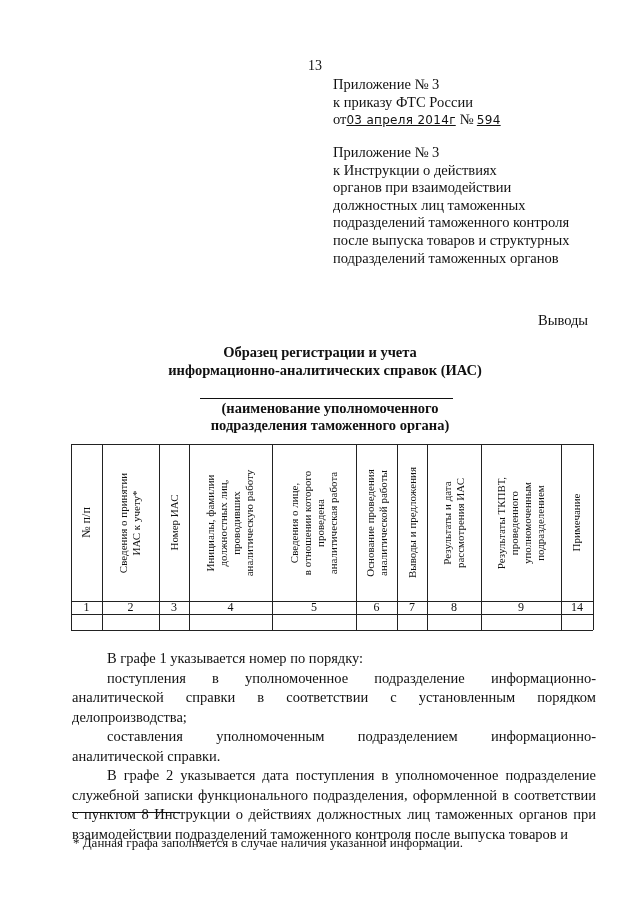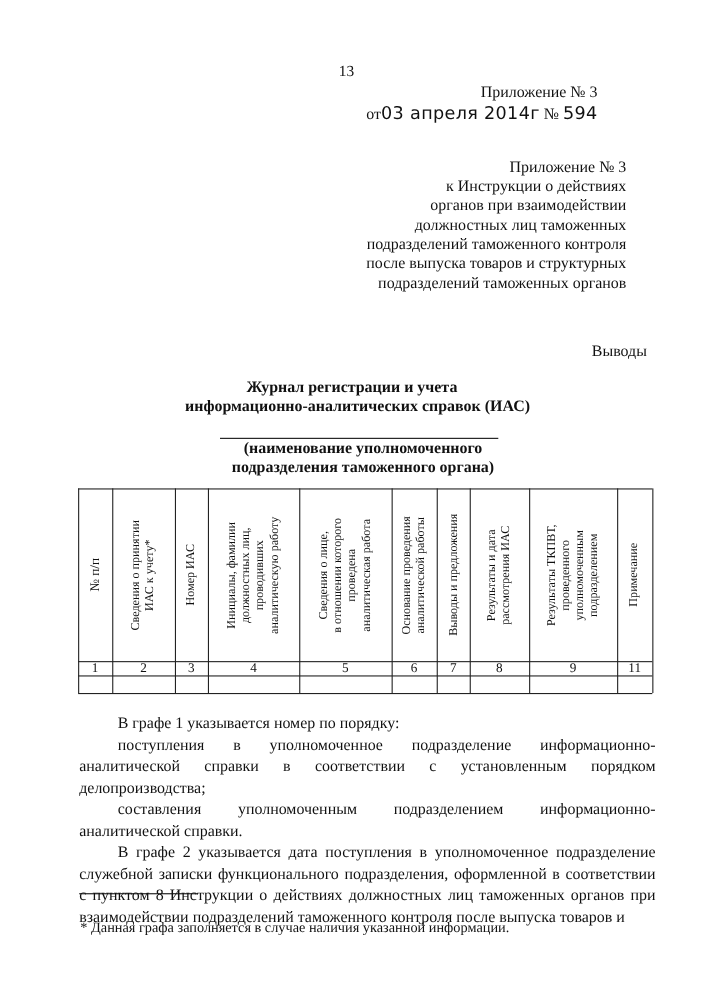--- a/index.html
+++ b/index.html
@@ -1,24 +1,24 @@
 <!DOCTYPE html>
 <html><head>
   <meta charset="utf-8">
   <style>
     html, body { margin: 0; padding: 0; background: #ffffff; }
     body { width: 640px; height: 905px; position: relative; overflow: hidden;
       font-family: "Liberation Serif", "DejaVu Serif", serif; color: #111; }
     .abs { position: absolute; }
     .page-number { left: 308px; top: 42px; font-size: 14px; margin-top: 16px; }
-    .block { font-size: 14.5px; line-height: 17.6px; text-align: right; }
+    .block { font-size: 14.5px; line-height: 17.6px; }
     .appendix1 { left: 333px; top: 76px; }
     .appendix2 { left: 333px; top: 144px; }
     .line { white-space: nowrap; }
-    .ul { font-family: "DejaVu Sans", sans-serif; font-size: 16px; letter-spacing: 0.3px; }
+    .ul { font-family: "DejaVu Sans", sans-serif; font-size: 12px; text-decoration: underline; letter-spacing: 0.3px; }
     .sample { left: 538px; top: 312px; font-size: 14.5px; }
     .title { left: 0; width: 640px; text-align: center; top: 343px; font-weight: bold;
       font-size: 14.5px; line-height: 18px; }
     .title .l2 { padding-left: 10px; }
     .orgline { left: 200px; top: 398px; width: 253px; border-top: 1.2px solid #111; }
     .orgcap { left: 0; width: 660px; text-align: center; top: 400px; font-weight: bold;
       font-size: 14.5px; line-height: 17px; }
     
     .tbl { left: 71px; top: 444px; width: 522px; height: 186px; }
     .tbl .vline { position: absolute; top: 0; width: 0; height: 186px; border-left: 1px solid #222; }
@@ -34,41 +34,42 @@
     .footnote-rule { left: 72px; top: 812px; width: 108px; border-top: 1px solid #111; }
     .footnote { left: 73px; top: 816px; font-size: 13px; margin-top: 19px; }
   </style>
 </head>
 <body>
 
 <div class="abs page-number">13</div>
 
 <div class="abs block appendix1">
   <div class="line">Приложение № 3</div>
+  <div class="line">к приказу ФТС России</div>
   <div class="line">
     <span>от</span><span class="ul">03  апреля  2014г</span>
     <span>№</span>
     <span class="ul">594</span>
   </div>
 </div>
 
 <div class="abs block appendix2" id="appx2">
     <div class="line">Приложение № 3</div>
     <div class="line">к Инструкции о действиях</div>
     <div class="line">органов при взаимодействии</div>
     <div class="line">должностных лиц таможенных</div>
     <div class="line">подразделений таможенного контроля</div>
     <div class="line">после выпуска товаров и структурных</div>
     <div class="line">подразделений таможенных органов</div>
   </div>
 
 <div class="abs sample">Выводы</div>
 
 <div class="abs title">
-  <div>Журнал регистрации и учета</div>
+  <div>Образец регистрации и учета</div>
   <div class="l2">информационно-аналитических справок (ИАС)</div>
 </div>
 
 <div class="abs orgline"></div>
 <div class="abs orgcap">
   <div>(наименование уполномоченного</div>
   <div>подразделения таможенного органа)</div>
 </div>
 
 <div class="abs tbl" id="tbl">
@@ -131,21 +132,21 @@
     <div class="hdr-cell" style="left: 410px; width: 80px;">
       <div class="hdr-text">Результаты ТКПВТ,
 проведенного
 уполномоченным
 подразделением</div>
     </div>
     <div class="num-cell" style="left: 410px; width: 80px;">9</div>
     <div class="hdr-cell" style="left: 490px; width: 32px;">
       <div class="hdr-text">Примечание</div>
     </div>
-    <div class="num-cell" style="left: 490px; width: 32px;">11</div>
+    <div class="num-cell" style="left: 490px; width: 32px;">14</div>
   </div>
 
 <div class="abs body-text p1" id="bodytext">
     <div class="para indent">В графе 1 указывается номер по порядку:</div>
     <div class="para indent">поступления в уполномоченное подразделение информационно-аналитической справки в соответствии с установленным порядком делопроизводства;</div>
     <div class="para indent">составления уполномоченным подразделением информационно-аналитической справки.</div>
     <div class="para indent">В графе 2 указывается дата поступления в уполномоченное подразделение служебной записки функционального подразделения, оформленной в соответствии с пунктом 8 Инструкции о действиях должностных лиц таможенных органов при взаимодействии подразделений таможенного контроля после выпуска товаров и</div>
   </div>
 
 <div class="abs footnote-rule"></div>

